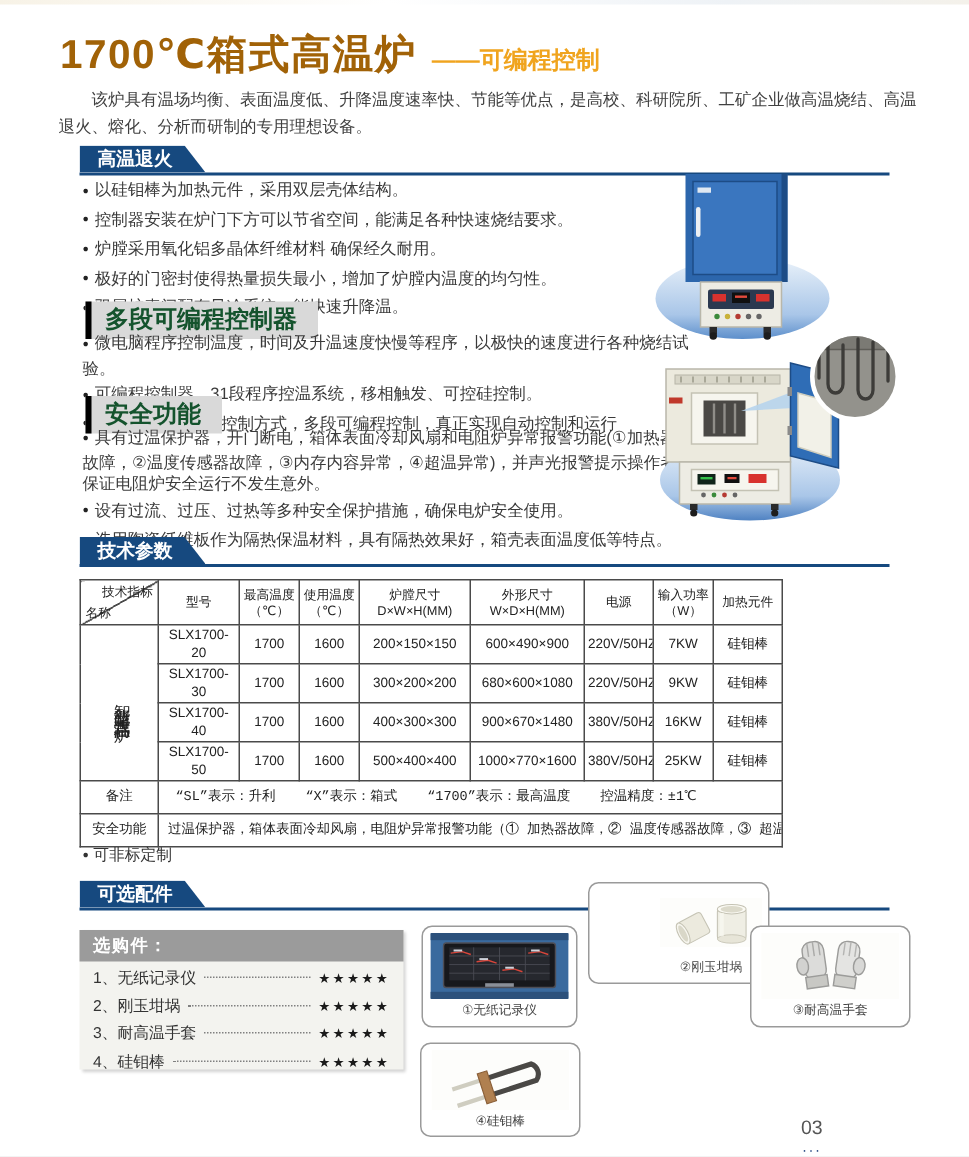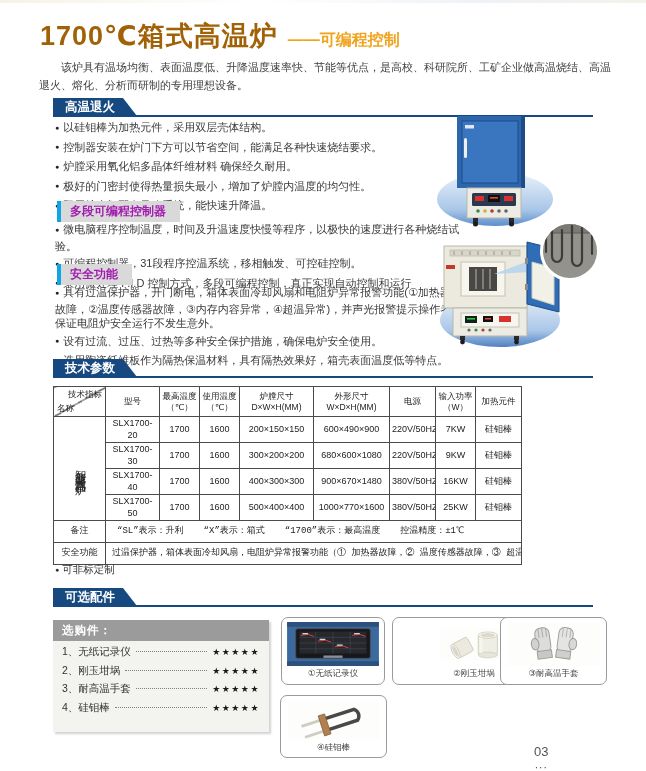--- a/index.html
+++ b/index.html
@@ -26,22 +26,22 @@
   #banner-accessories{top:587px;}
 
   
   ul.blist{position:absolute;list-style:none;margin:0;padding:0;font-size:11px;line-height:14.5px;color:#3a3a3a;}
   ul.blist li{margin-bottom:3px;}
   ul.blist li::before{content:"●";font-size:7px;margin-right:4px;position:relative;top:-1.5px;color:#222;}
   #features-list{left:55px;top:120px;width:392px;}
   #prog-list{left:55px;top:222px;width:412px;}
   #safety-list{left:55px;top:285px;width:406px;}
 
-  .subheader{position:absolute;background:#d9d9d9;color:#a21caf;font-size:12px;font-weight:bold;
-             padding:2px 14px 2px 9px;border-left:4px solid #0ea5e9;}
+  .subheader{position:absolute;background:#d9d9d9;color:#14532d;font-size:16px;font-weight:bold;
+             padding:2px 14px 2px 9px;border-left:4px solid #000000;}
   #sub-prog{left:57px;top:201px;}
   #sub-safety{left:57px;top:264px;}
 
   
   .img-abs{position:absolute;}
   #furnace-closed{left:433px;top:112px;}
   #furnace-open{left:436px;top:218px;}
 
   
   table.specs{position:absolute;left:53px;top:386px;width:468px;border-collapse:collapse;
@@ -57,33 +57,33 @@
   .diag .d-bot{position:absolute;bottom:2px;left:3px;font-size:8.5px;}
   .hcell span{display:block;font-size:8.5px;}
   .vert{writing-mode:vertical-rl;text-orientation:upright;margin:0 auto;font-size:11px;letter-spacing:2px;color:#222;}
   .note-flex{display:flex;gap:20px;padding:0 5px;text-align:left;white-space:nowrap;}
   .lefttext{text-align:left;padding-left:6px !important;white-space:nowrap;}
 
   .footnote{position:absolute;left:55px;top:563px;font-size:10.5px;color:#333;}
   .footnote::before{content:"●";font-size:7px;margin-right:3px;position:relative;top:-1.5px;}
 
   
-  .options-box{position:absolute;left:53px;top:620px;width:216px;height:112px;background:#f3f3ef;
+  .options-box{position:absolute;left:53px;top:620px;width:216px;height:93px;background:#f3f3ef;
                box-shadow:1.5px 1.5px 2px rgba(0,0,0,0.18);}
   .opt-header{background:#9b9b9b;color:#fff;font-weight:bold;font-size:11.5px;padding:3px 9px;letter-spacing:1px;}
   ul.opt-list{list-style:none;margin:4px 0 0;padding:0 9px;font-size:10.5px;color:#333;}
   ul.opt-list li{display:flex;align-items:baseline;height:18.5px;}
   .leader{flex:1;border-bottom:1.5px dotted #808080;margin:0 5px;transform:translateY(-3px);}
   .stars{font-size:9px;letter-spacing:1.5px;color:#1a1a1a;white-space:nowrap;}
 
   
   .card{position:absolute;background:#fff;border:1px solid #9a9a9a;border-radius:7px;
         padding:4px 4px 1px;box-sizing:border-box;}
   #card-1{left:281px;top:617px;width:104px;height:68px;}
-  #card-2{left:392px;top:617px;width:121px;height:68px;padding-left:47px;}
+  #card-2{left:392px;top:588px;width:121px;height:68px;padding-left:47px;}
   #card-3{left:500px;top:617px;width:107px;height:68px;}
   #card-4{left:280px;top:695px;width:107px;height:63px;}
   .card-img{height:44px;overflow:hidden;border-radius:2px;}
   #card-4 .card-img{height:40px;}
   .card-img svg{width:100%;height:100%;display:block;}
   .card-caption{text-align:center;font-size:8.5px;color:#444;margin-top:1px;line-height:12px;}
 
   
   .footer{position:absolute;left:534px;top:744px;display:flex;align-items:center;gap:5px;
           font-size:13px;color:#555;flex-direction:column;}

